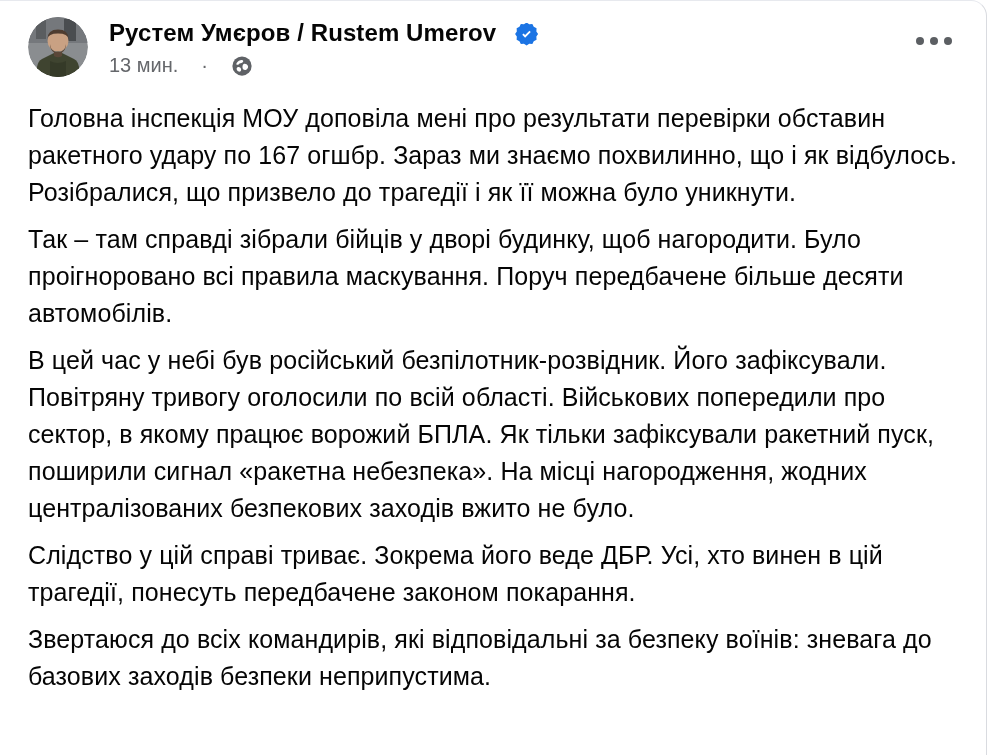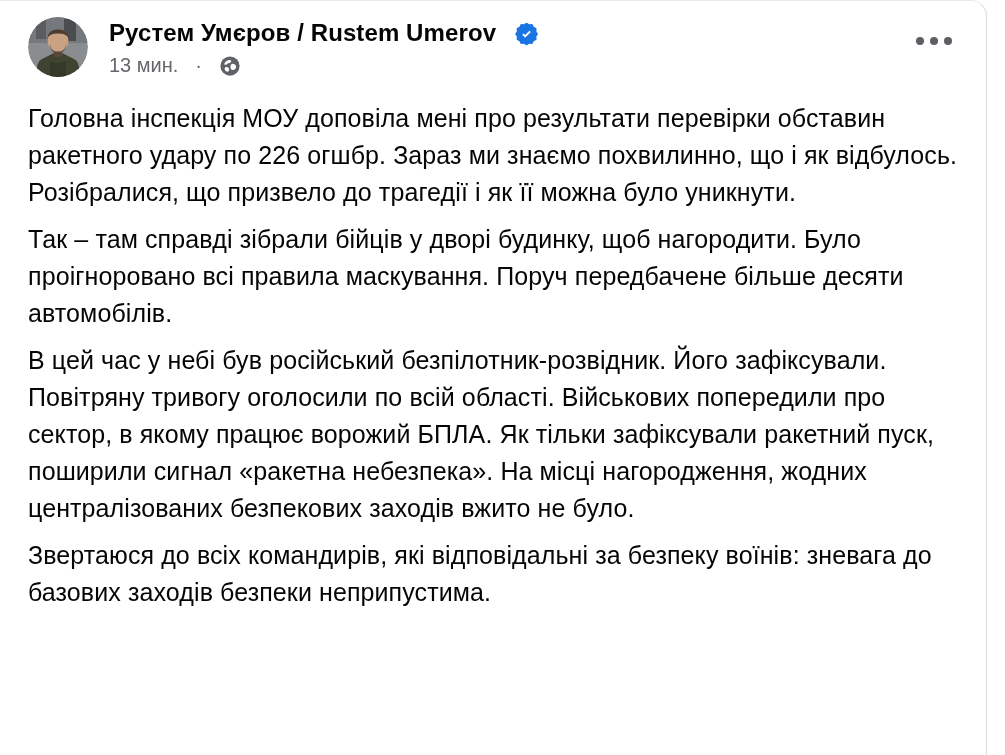--- a/index.html
+++ b/index.html
@@ -43,21 +43,21 @@
   }
   .verified-badge {
     width: 23px; height: 23px;
     background: #1b74e4;
     clip-path: polygon(100% 50%, 92.5% 61.4%, 93.3% 75%, 81.1% 81.1%, 75% 93.3%, 61.4% 92.5%, 50% 100%, 38.6% 92.5%, 25% 93.3%, 18.9% 81.1%, 6.7% 75%, 7.5% 61.4%, 0% 50%, 7.5% 38.6%, 6.7% 25%, 18.9% 18.9%, 25% 6.7%, 38.6% 7.5%, 50% 0%, 61.4% 7.5%, 75% 6.7%, 81.1% 18.9%, 93.3% 25%, 92.5% 38.6%);
     display: flex; align-items: center; justify-content: center;
     margin-top: 2px;
   }
   .verified-badge svg { width: 15px; height: 15px; }
   .meta-row {
-    display: flex; align-items: center; gap: 17px;
+    display: flex; align-items: center; gap: 23px;
     margin-top: 7px;
     font-size: 20px;
     color: #65676b;
   }
   .meta-row .timestamp { cursor: pointer; }
   .globe-icon { width: 22px; height: 22px; display: inline-block; }
   .globe-icon svg { display: block; width: 100%; height: 100%; }
   .more-options {
     position: absolute;
     right: 30px; top: 28px;
@@ -137,19 +137,20 @@
     </div>
 
     <div class="more-options">
       <span class="dot"></span>
       <span class="dot"></span>
       <span class="dot"></span>
     </div>
   </div>
 
   <div class="post-body">
-    <p>Головна інспекція МОУ доповіла мені про результати перевірки обставин ракетного удару по 226 огшбр. Зараз ми знаємо похвилинно, що і як відбулось. Розібралися, що призвело до трагедії і як її можна було уникнути.</p>
+    <p>Головна інспекція МОУ доповіла мені про результати перевірки обставин ракетного удару по 167 огшбр. Зараз ми знаємо похвилинно, що і як відбулось. Розібралися, що призвело до трагедії і як її можна було уникнути.</p>
     <p>Так – там справді зібрали бійців у дворі будинку, щоб нагородити. Було проігноровано всі правила маскування. Поруч передбачене більше десяти автомобілів.</p>
     <p>В цей час у небі був російський безпілотник-розвідник. Його зафіксували. Повітряну тривогу оголосили по всій області. Військових попередили про сектор, в якому працює ворожий БПЛА. Як тільки зафіксували ракетний пуск, поширили сигнал «ракетна небезпека». На місці нагородження, жодних централізованих безпекових заходів вжито не було.</p>
+    <p>Слідство у цій справі триває. Зокрема його веде ДБР. Усі, хто винен в цій трагедії, понесуть передбачене законом покарання.</p>
     <p>Звертаюся до всіх командирів, які відповідальні за безпеку воїнів: зневага до базових заходів безпеки неприпустима.</p>
   </div>
 
 </div>
 
 </body></html>

